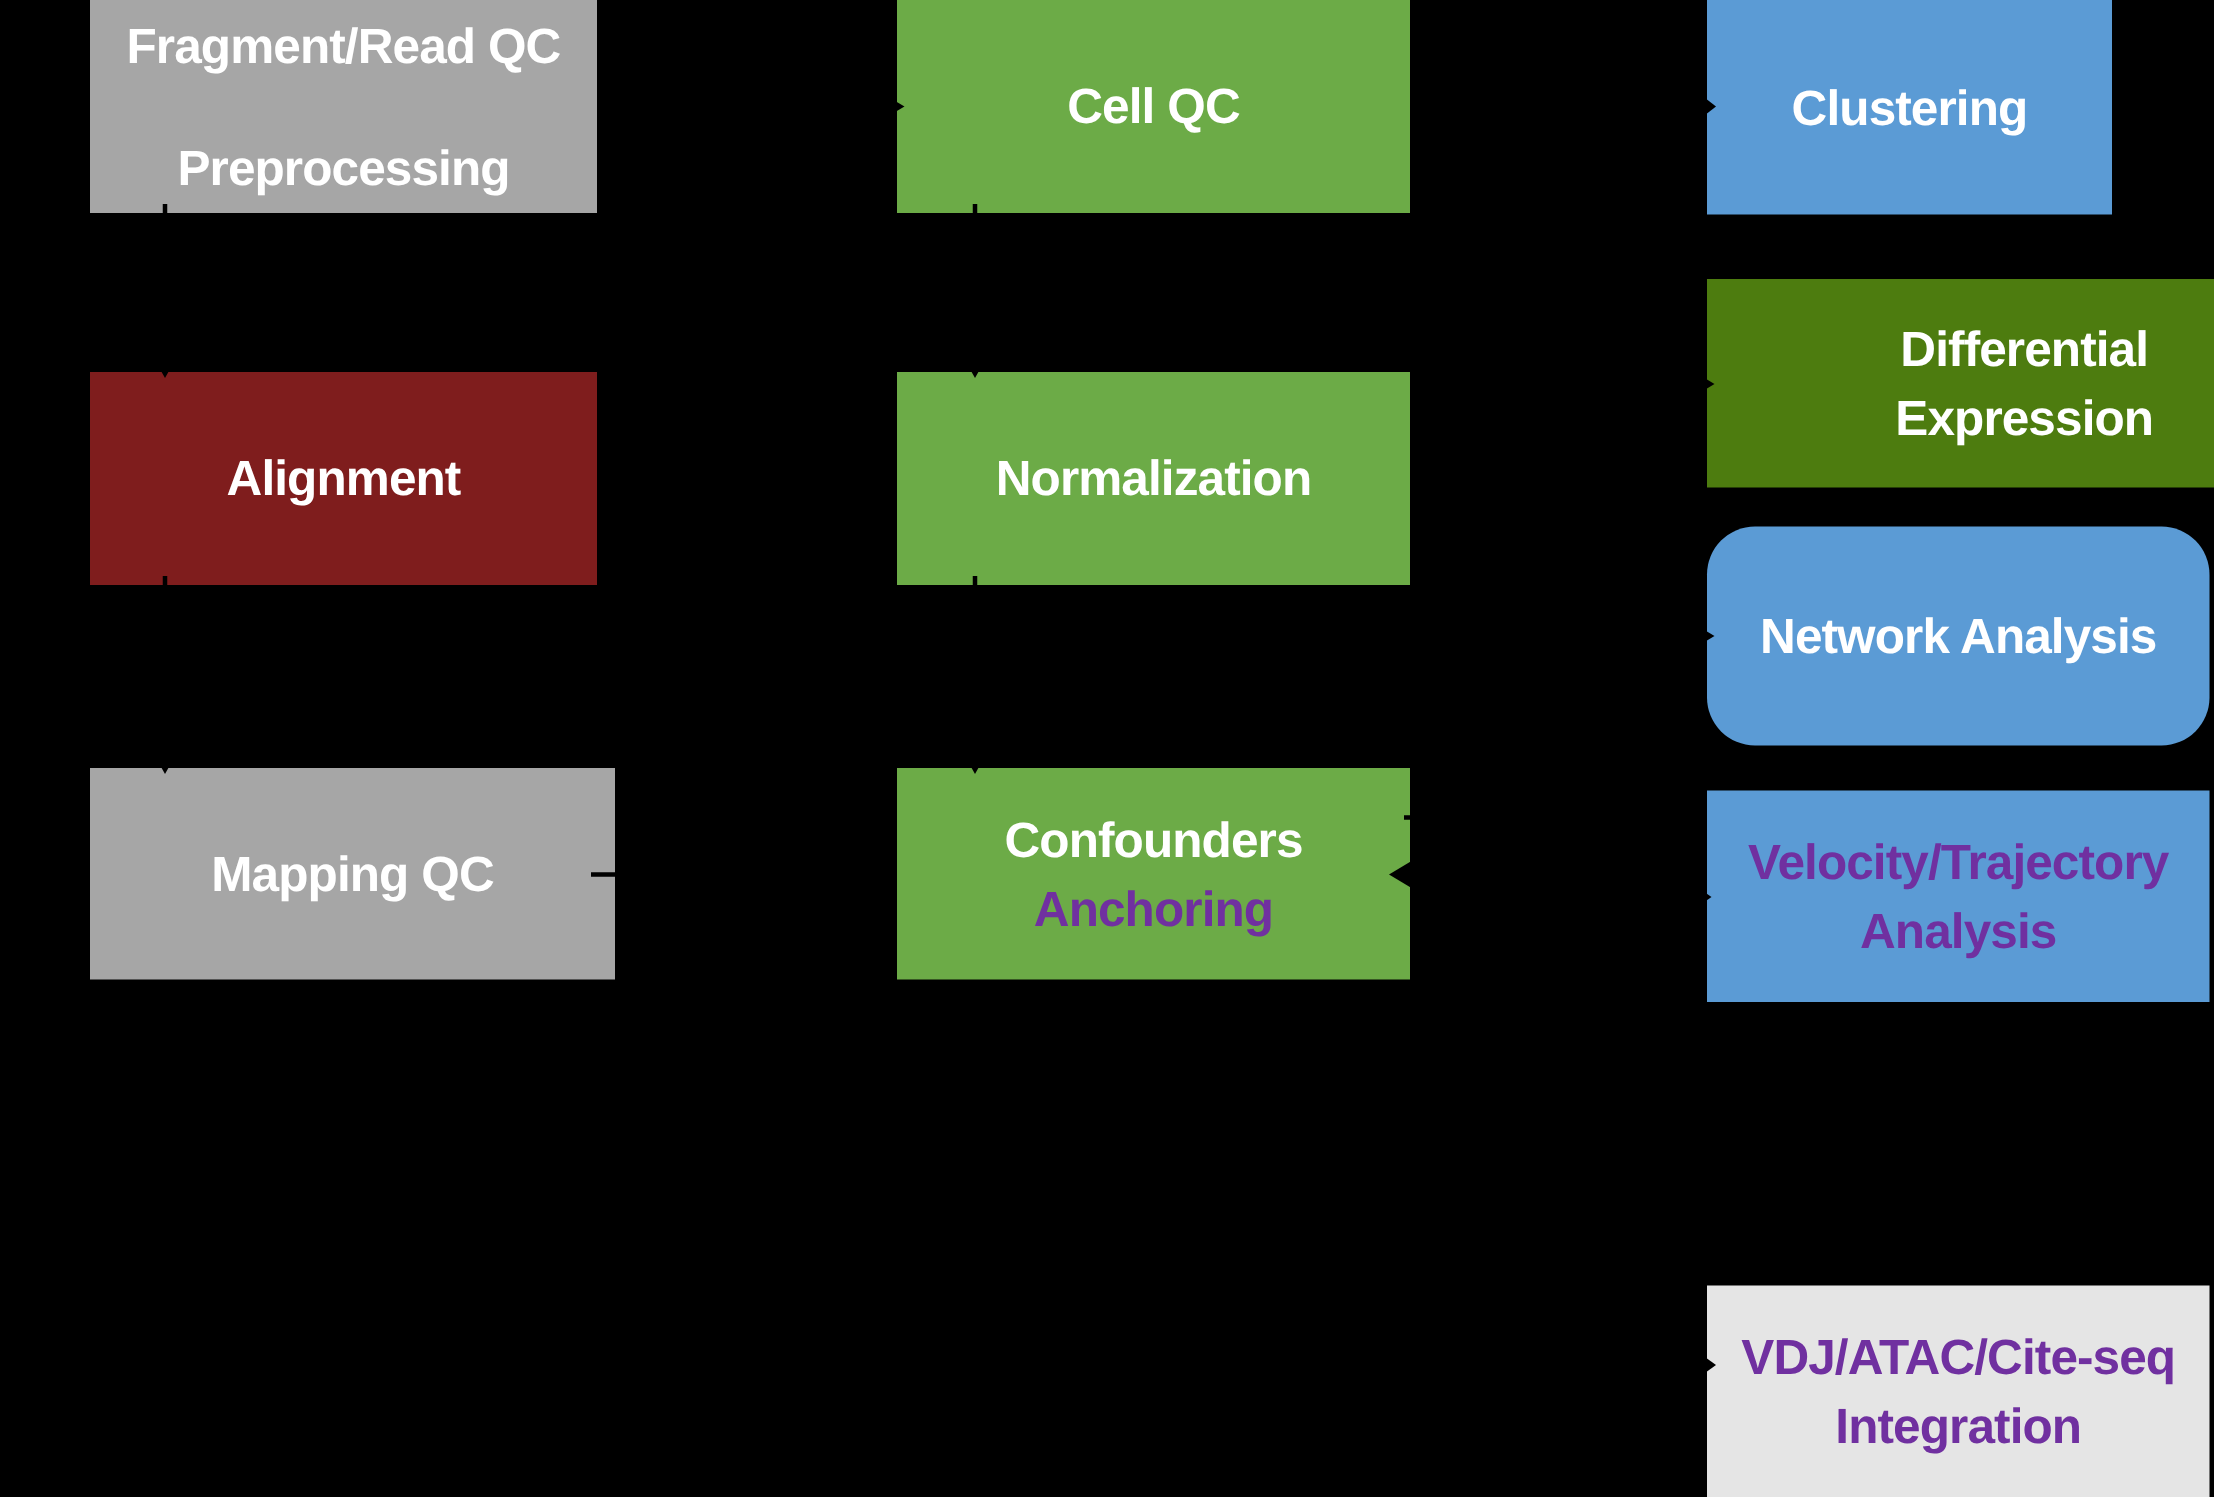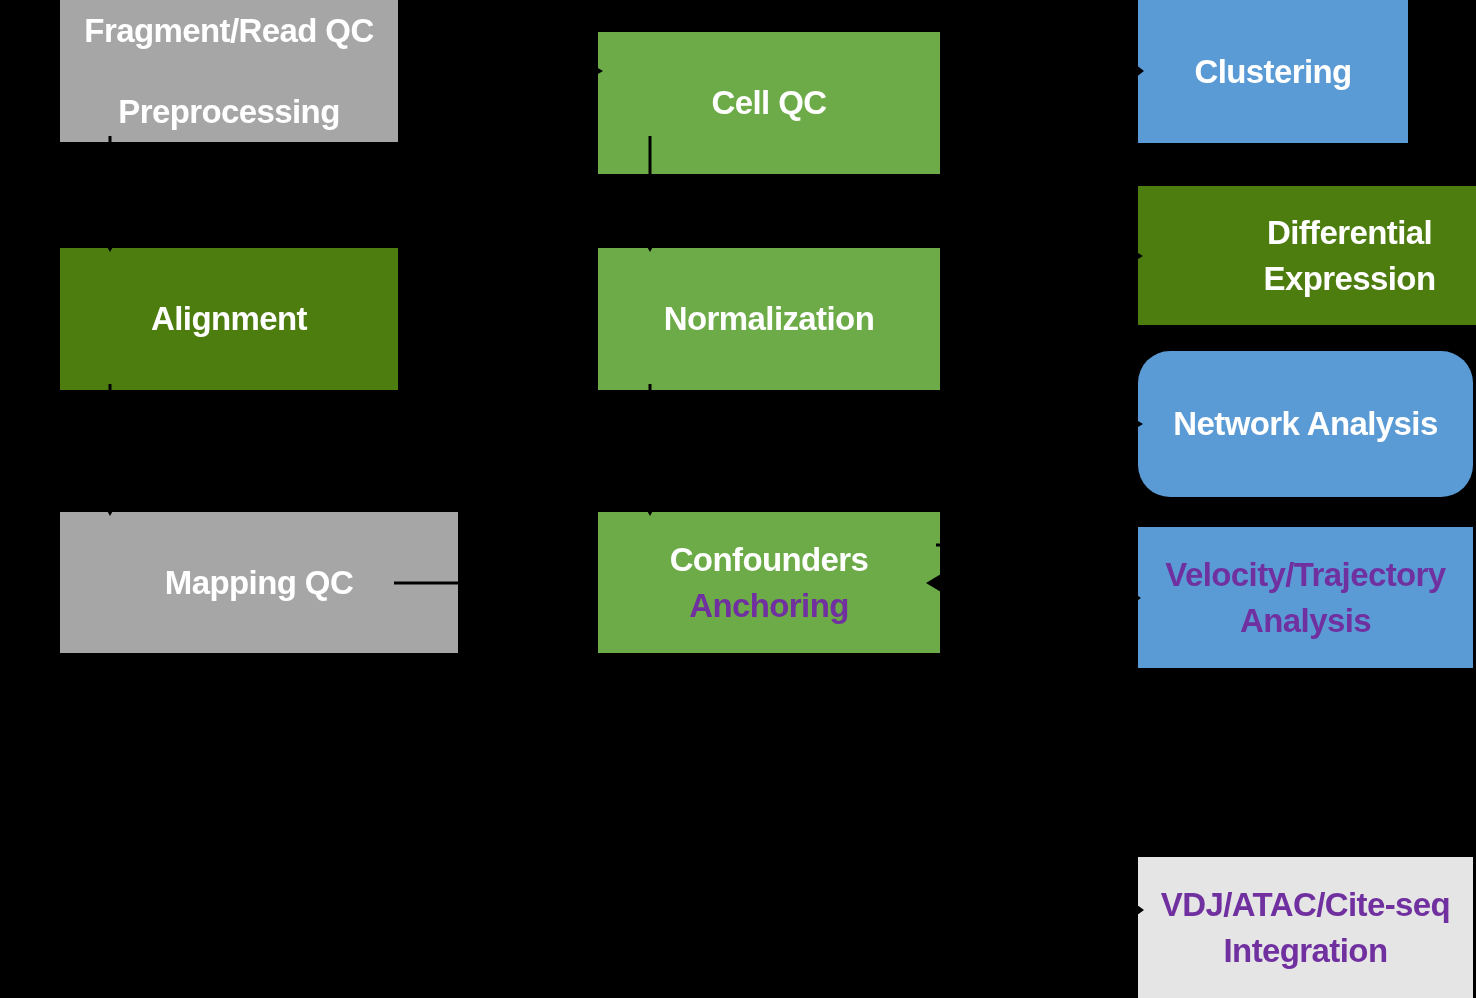--- a/index.html
+++ b/index.html
@@ -18,21 +18,21 @@
     justify-content:center;
     text-align:center;
     font-weight:bold;
     font-size:33px;
     letter-spacing:-0.6px;
     line-height:1.38;
   }
   
   .b-fragment {left:60px;  top:0;     width:338px; height:142px;}
   .b-align    {left:60px;  top:248px; width:338px; height:142px;}
-  .b-mapping  {left:60px;  top:512px; width:398px; height:141px;}
+  .b-mapping  {left:60px;  top:512px; width:350px; height:141px;}
   
   .b-cellqc   {left:598px; top:0;     width:342px; height:142px;}
   .b-norm     {left:598px; top:248px; width:342px; height:142px;}
   .b-conf     {left:598px; top:512px; width:342px; height:141px;}
   
   .b-clust    {left:1138px; top:0;     width:270px; height:143px;}
   .b-diffexp  {left:1138px; top:186px; width:335px; height:139px;}
   .b-network  {left:1138px; top:351px; width:335px; height:146px;}
   .b-velocity {left:1138px; top:527px; width:335px; height:141px;}
   .b-vdj      {left:1138px; top:857px; width:335px; height:141px;}
@@ -47,29 +47,29 @@
 </head>
 <body>
 
 <div class="canvas">
 
   <div class="box b-fragment" style="background-color: rgb(166, 166, 166); gap: 35px;">
     <div style="color: rgb(255, 255, 255);">Fragment/Read QC</div>
     <div style="color: rgb(255, 255, 255);">Preprocessing</div>
   </div>
 
-  <div class="box b-align" style="background-color: #4d7c0f;">
+  <div class="box b-align" style="background-color: #7f1d1d;">
     <div style="color: rgb(255, 255, 255);">Alignment</div>
   </div>
 
   <div class="box b-mapping" style="background-color: rgb(166, 166, 166);">
     <div style="color: rgb(255, 255, 255);">Mapping QC</div>
   </div>
 
-  <div class="box b-cellqc" style="background-color: rgb(108, 171, 71); margin-top: 32px;">
+  <div class="box b-cellqc" style="background-color: rgb(108, 171, 71);">
     <div style="color: rgb(255, 255, 255);">Cell QC</div>
   </div>
 
   <div class="box b-norm" style="background-color: rgb(108, 171, 71);">
     <div style="color: rgb(255, 255, 255);">Normalization</div>
   </div>
 
   <div class="box b-conf" style="background-color: rgb(108, 171, 71);">
     <div style="color: rgb(255, 255, 255);">Confounders</div>
     <div style="color: rgb(112, 48, 160);">Anchoring</div>

